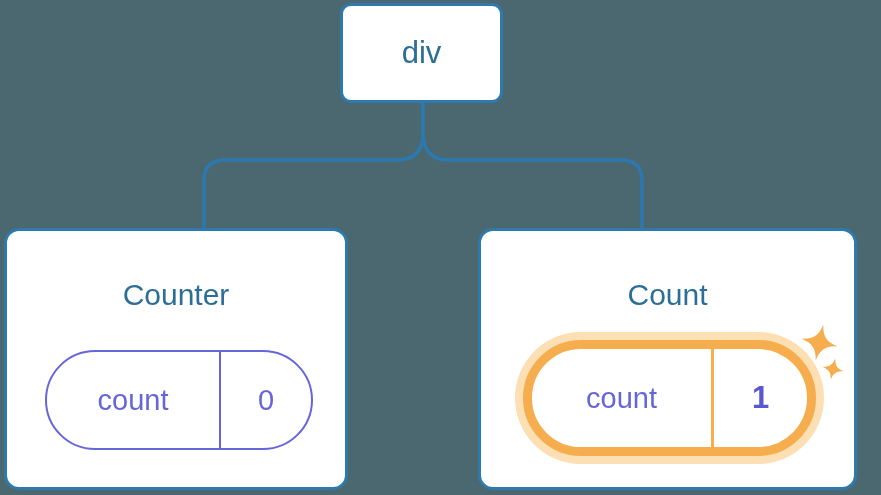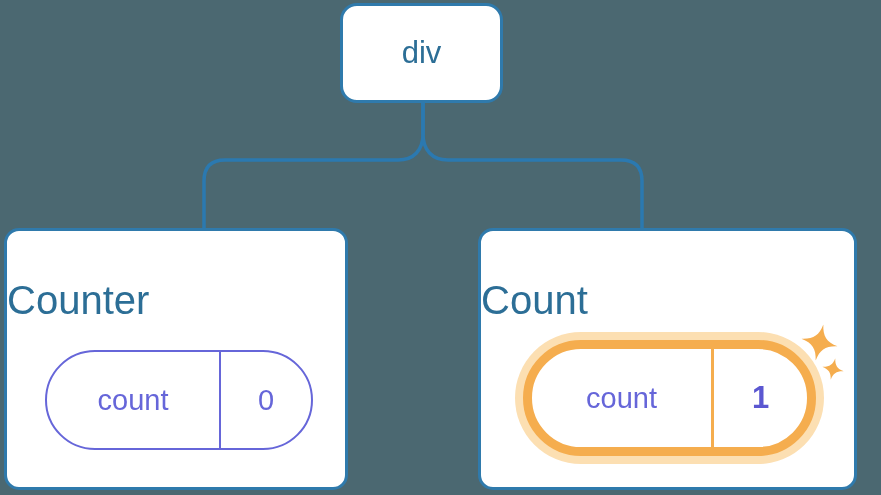--- a/index.html
+++ b/index.html
@@ -22,37 +22,38 @@
     background:var(--background);
     overflow:hidden;
   }
   .connector-svg{position:absolute;left:0;top:0;}
   .connector-path{stroke:var(--connector);stroke-width:3.5;fill:none;}
 
   .node-root{
     position:absolute;left:340px;top:3px;width:163px;height:100px;
     background:var(--card-background);
     border:3px solid var(--node-border);
-    border-radius:17px;
+    border-radius:11px;
     display:flex;align-items:center;justify-content:center;
     font-size:31px;font-weight:500;color:var(--heading-text);
   }
 
   .card{
     position:absolute;top:228px;height:262px;
     background:var(--card-background);
     border:3px solid var(--node-border);
     border-radius:15px;
   }
   .card-left{left:4px;width:344px;}
   .card-right{left:478px;width:379px;}
 
   .card-title{
     position:absolute;left:0;top:47px;width:100%;
-    font-size:40px;font-weight:500;color:var(--heading-text);
+    text-align:center;
+    font-size:30px;font-weight:500;color:var(--heading-text);
   }
 
   .pill{
     position:absolute;
     display:flex;align-items:stretch;
     background:var(--card-background);
   }
   .pill-plain{
     left:38px;top:119px;width:268px;height:100px;
     border:2px solid var(--state-purple);

